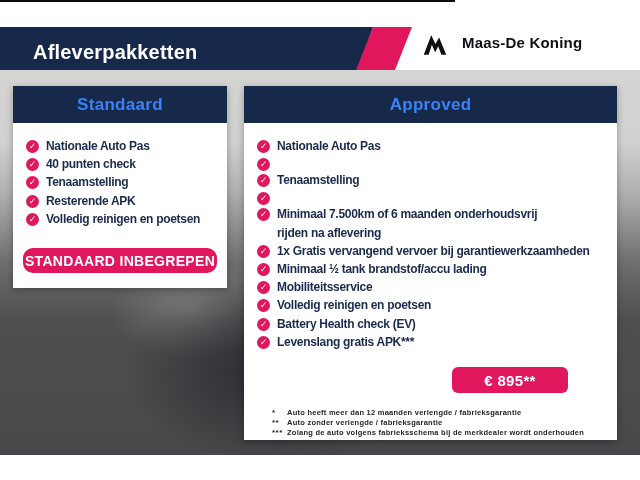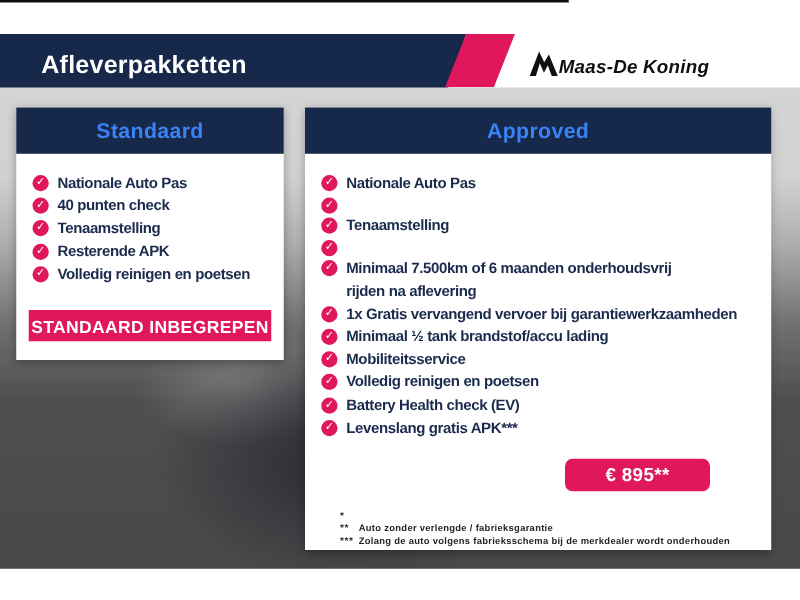--- a/index.html
+++ b/index.html
@@ -27,21 +27,21 @@
     margin-left:33px; color:#ffffff; font-size:20px; font-weight:700;
     letter-spacing:.2px;
   }
   .pink-slant {
     position:absolute; left:356px; top:27px; width:56px; height:43px;
     background:#e0175c;
     clip-path:polygon(17px 0, 100% 0, calc(100% - 17px) 100%, 0 100%);
   }
   .brand {
     position:absolute; left:423px; top:34px; height:28px;
-    display:flex; align-items:flex-end; gap:0;font-style:italic;
+    display:flex; align-items:flex-start; gap:15px;
   }
   .brand svg { display:block; }
   .brand-text { color:#101014; font-size:15px; font-weight:700; letter-spacing:.2px; }
 
   
   .photo-bg {
     position:absolute; left:0; top:70px; width:640px; height:385px;
     background:
       radial-gradient(260px 150px at 67% 60%, rgba(8,12,24,0.95), rgba(8,12,24,0) 70%),
       radial-gradient(220px 130px at 44% 78%, rgba(32,34,40,0.85), rgba(32,34,40,0) 72%),
@@ -74,21 +74,21 @@
     font-size:9px; font-weight:700; line-height:1;
     margin-top:3px; margin-right:7px;
   }
   .check-text {
     color:#1b2b4d; font-size:12px; font-weight:700;
     letter-spacing:-0.3px; line-height:18.2px; white-space:pre;
   }
 
   .included-button {
     position:absolute; left:10px; top:162px; width:194px; height:25px;
-    background:#e0175c; border:none; border-radius:0;
+    background:#e0175c; border:none; border-radius:10px;
     color:#ffffff; font-family:"Liberation Sans", sans-serif;
     font-size:14px; font-weight:700; letter-spacing:.3px;
     display:flex; align-items:center; justify-content:center;
     cursor:pointer;
   }
 
   .price-row { position:absolute; left:0; top:281px; width:373px; height:26px; }
   .price-button {
     position:absolute; height:26px; border:none; border-radius:6px;
     background:#e0175c; color:#ffffff;
@@ -229,20 +229,21 @@
     </div>
   <div class="price-row">
     <button class="price-button price-2">€ 895**</button>
   </div>
 </div>
 
 <div class="footnotes">
 
     <div class="footnote-row">
       <span class="footnote-mark">*</span>
+      <span class="footnote-text">Auto heeft meer dan 12 maanden verlengde / fabrieksgarantie</span>
     </div>
 
     <div class="footnote-row">
       <span class="footnote-mark">**</span>
       <span class="footnote-text">Auto zonder verlengde / fabrieksgarantie</span>
     </div>
 
     <div class="footnote-row">
       <span class="footnote-mark">***</span>
       <span class="footnote-text">Zolang de auto volgens fabrieksschema bij de merkdealer wordt onderhouden</span>

